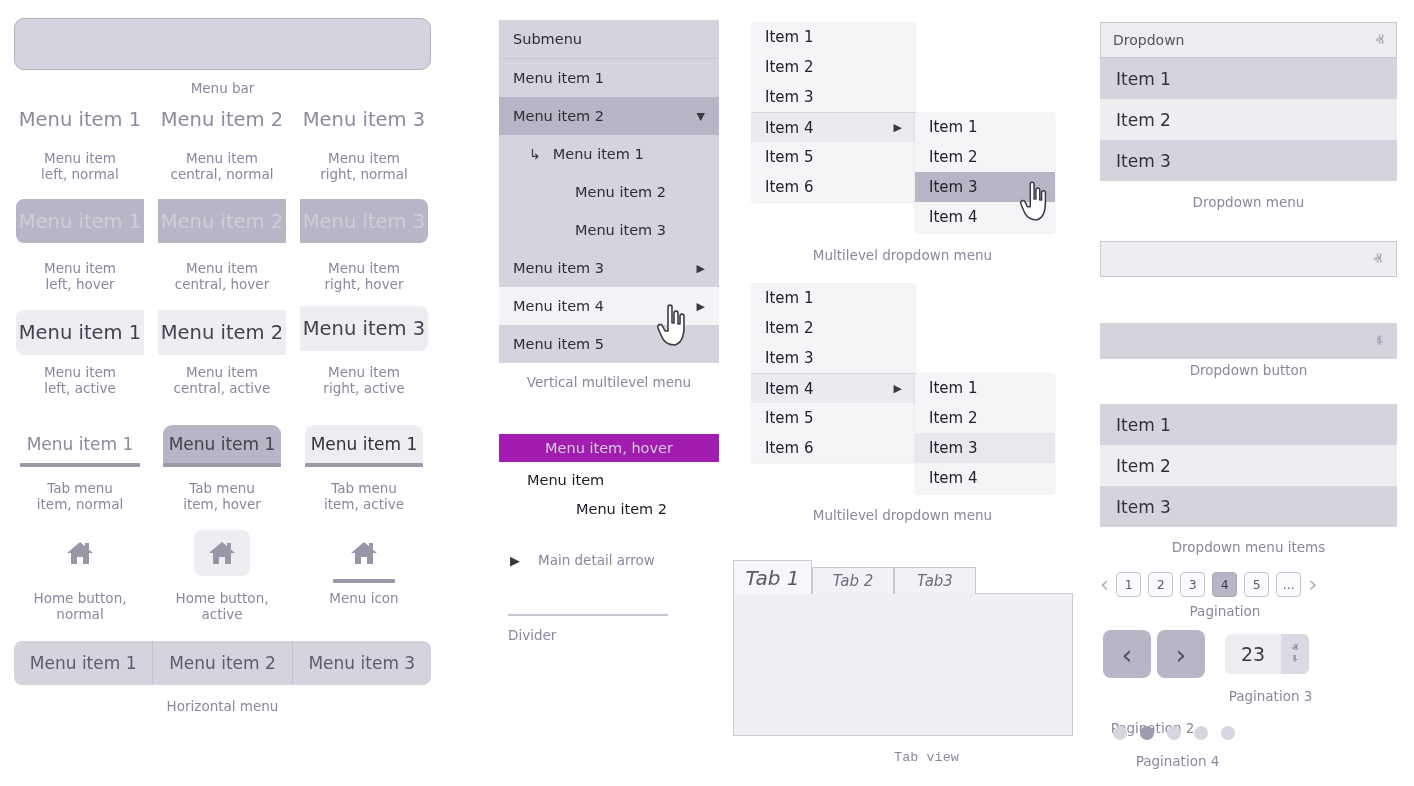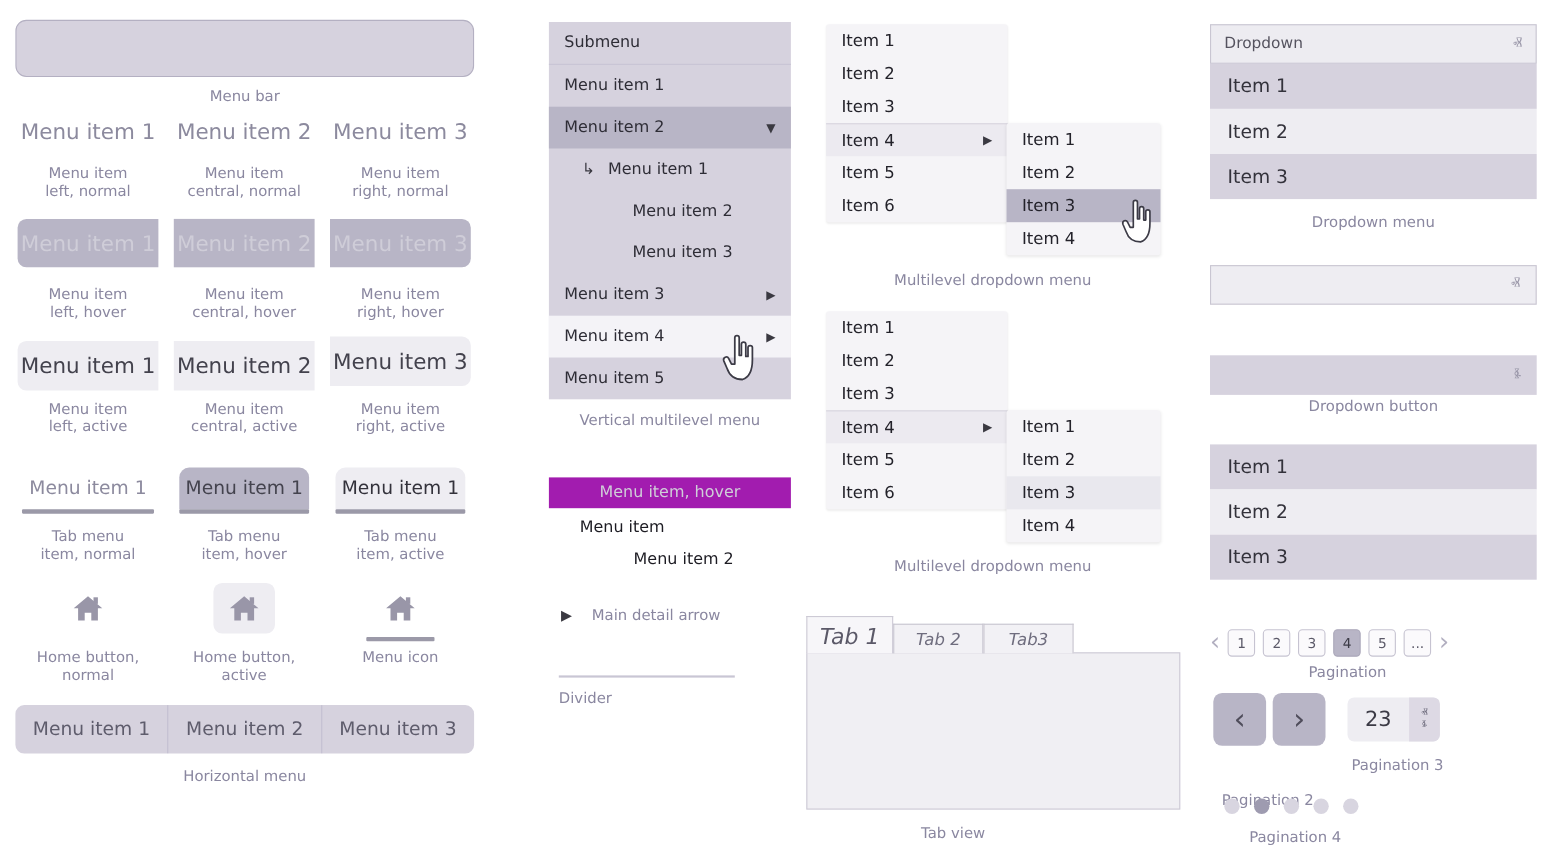--- a/index.html
+++ b/index.html
@@ -433,21 +433,21 @@
   <div class="caption" style="left:790px;top:507px;width:225px;">Multilevel dropdown menu</div>
 
   <div class="tabview">
     <div class="tabs">
       <div class="tab sel">Tab 1</div>
       <div class="tab un">Tab 2</div>
       <div class="tab un">Tab3</div>
     </div>
     <div class="panel"></div>
   </div>
-  <div class="caption" style="left:764px;top:750px;width:205px;">Tab view</div>
+  <div class="caption" style="left:824px;top:750px;width:205px;font-family:Liberation Mono, monospace;">Tab view</div>
 
   <div class="ddhead" style="top:22px;">
     <span>Dropdown</span>
     <span class="chev">ⱏ</span>
   </div>
   <div class="ddlist" style="top:58px;">
     <div class="row odd">Item 1</div>
     <div class="row even">Item 2</div>
     <div class="row odd">Item 3</div>
   </div>
@@ -460,20 +460,21 @@
   <div class="ddbtn norm" style="top:323px;">
     <span class="chev">ⱛ</span>
   </div>
   <div class="caption" style="left:1100px;top:362px;width:297px;">Dropdown button</div>
 
   <div class="ddlist" style="top:404px;">
     <div class="row odd">Item 1</div>
     <div class="row even">Item 2</div>
     <div class="row odd">Item 3</div>
   </div>
+  <div class="caption" style="left:1100px;top:539px;width:297px;">Dropdown menu items</div>
 
   <div class="pag1">
     <span class="nav">‹</span>
     <span class="pg">1</span>
     <span class="pg">2</span>
     <span class="pg">3</span>
     <span class="pg cur">4</span>
     <span class="pg">5</span>
     <span class="pg">...</span>
     <span class="nav">›</span>

